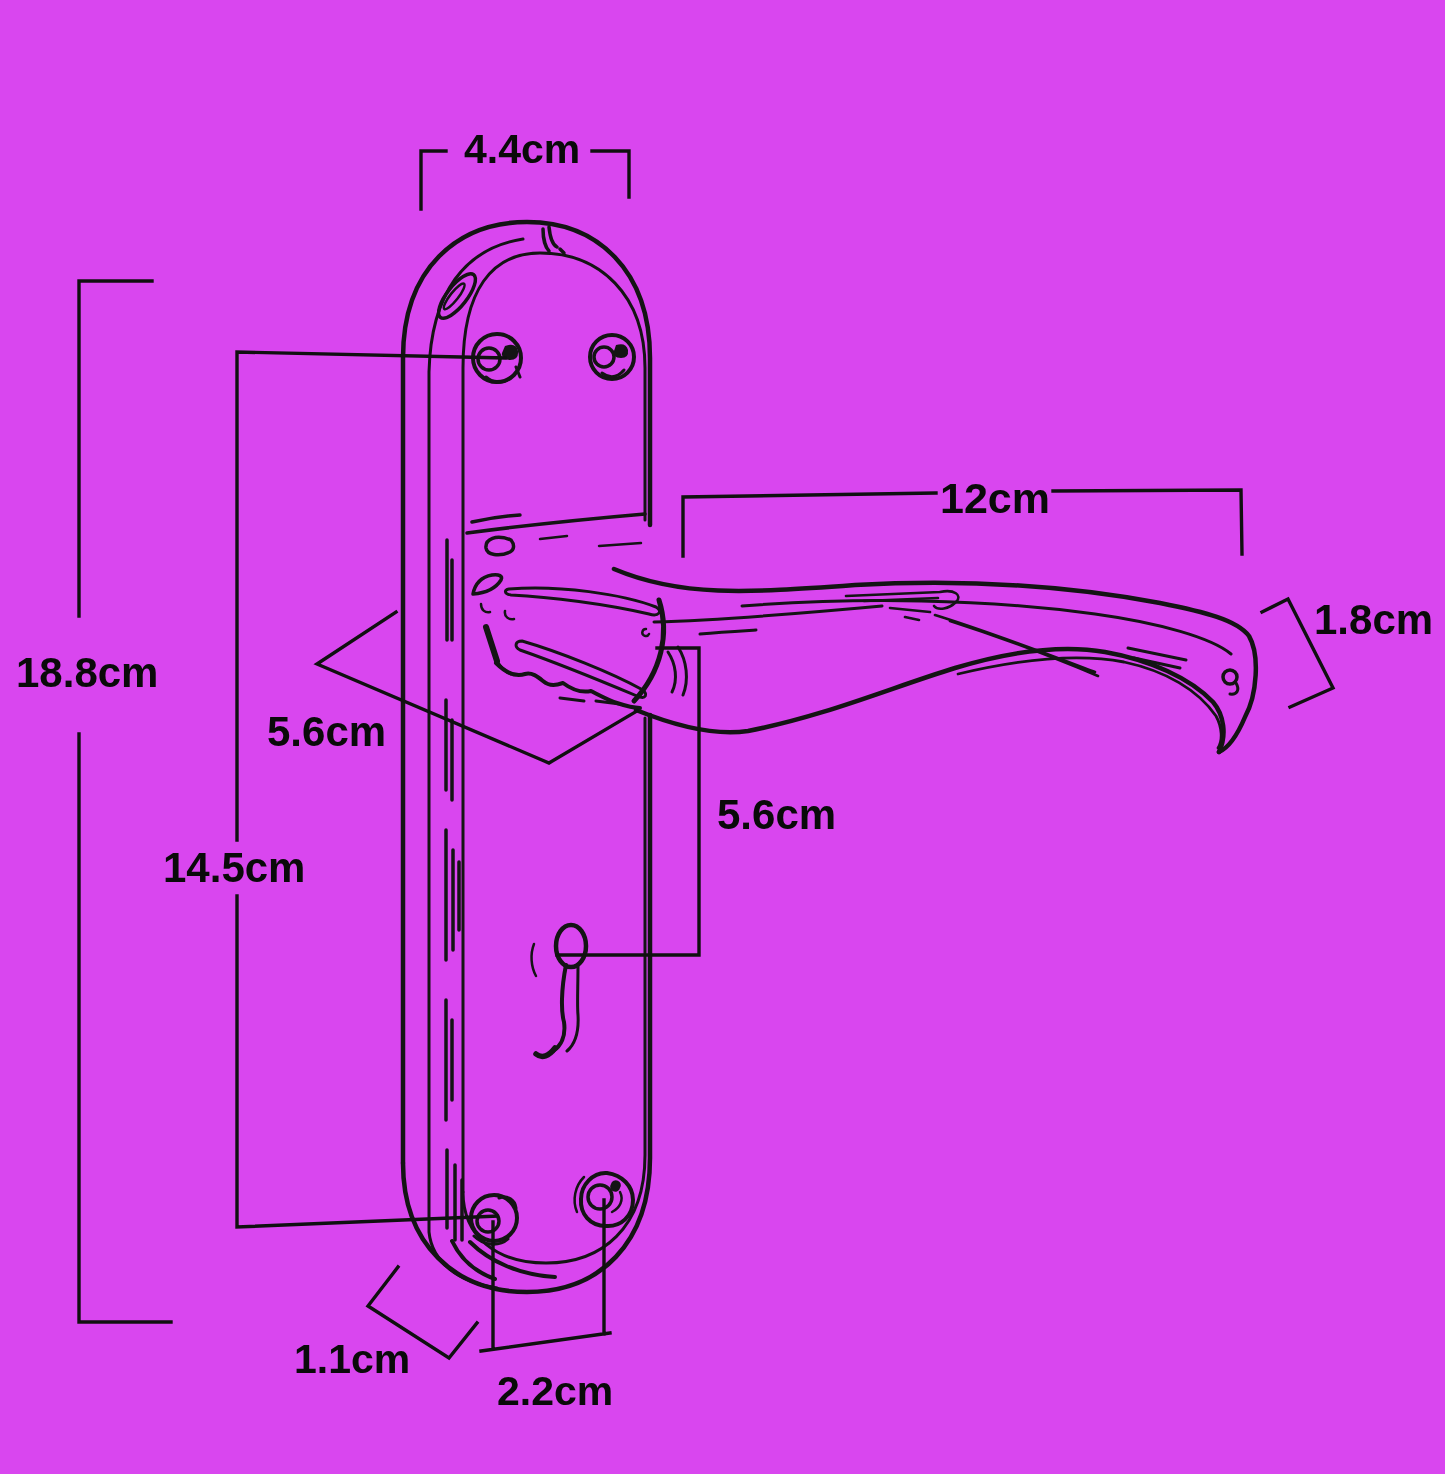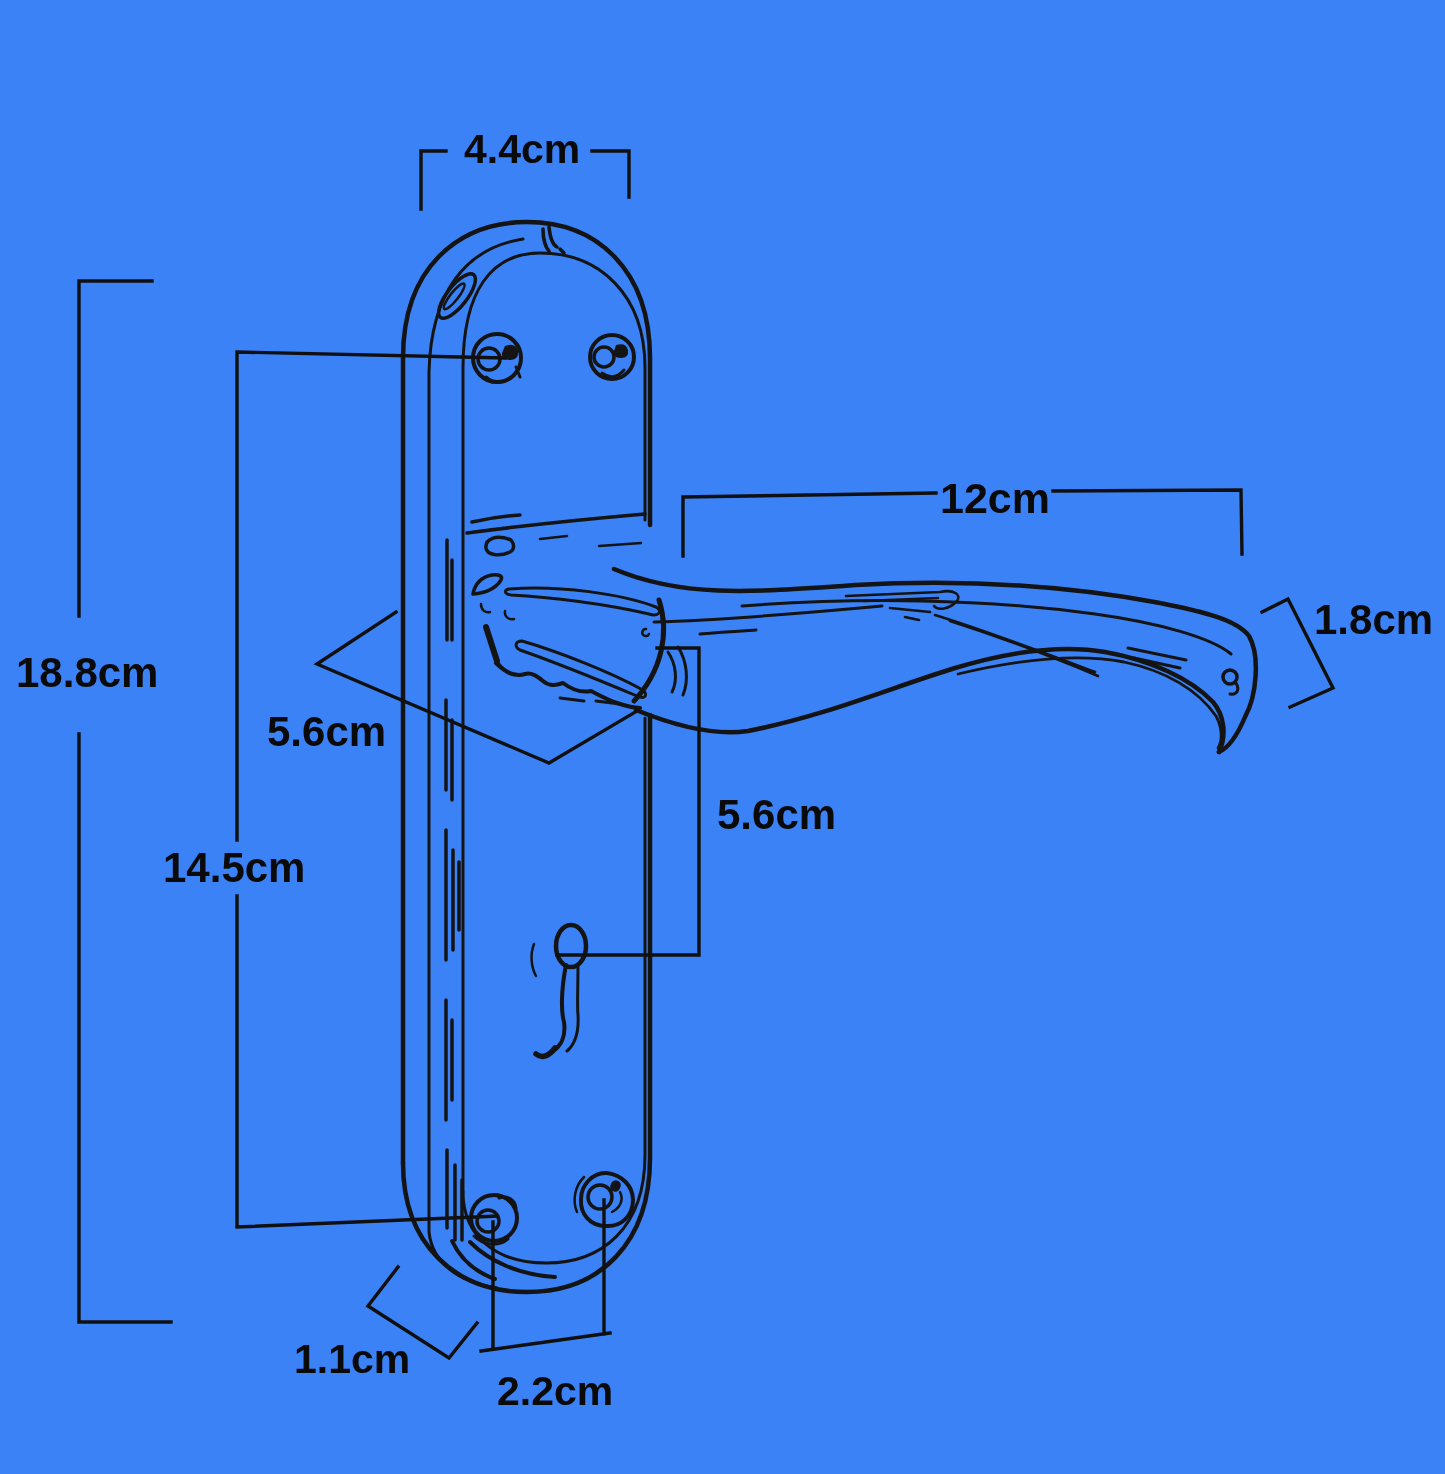--- a/index.html
+++ b/index.html
@@ -1,16 +1,16 @@
 <!DOCTYPE html>
 <html><head>
 <meta charset="utf-8">
 <style>
   html,body{margin:0;padding:0;background:#ffffff;}
-  #stage{position:relative;width:1445px;height:1474px;background:#3b82f6;overflow:hidden;}
+  #stage{position:relative;width:1445px;height:1474px;background:#d946ef;overflow:hidden;}
   #stage svg{position:absolute;left:0;top:0;}
   .ink{stroke:#141414;fill:none;stroke-linecap:round;stroke-linejoin:round;}
   .dim{stroke:#101010;fill:none;stroke-linecap:square;stroke-linejoin:miter;stroke-width:3.4;}
   .dim-label{font-family:"Liberation Sans","DejaVu Sans",sans-serif;font-weight:700;fill:#0a0a0a;}
 </style>
 </head>
 <body>
 
 <div id="stage">
 <svg width="1445" height="1474" viewBox="0 0 1445 1474">

